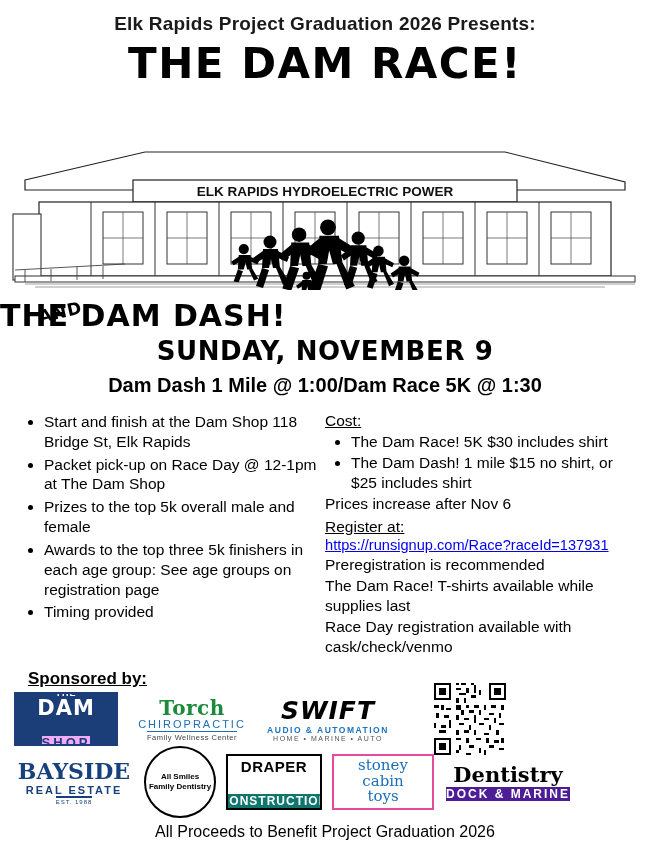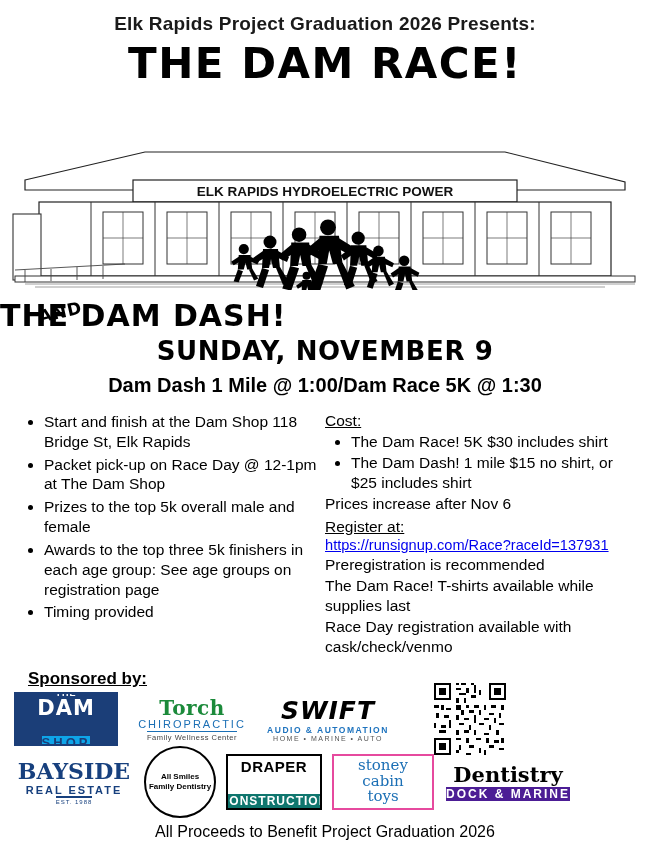--- a/index.html
+++ b/index.html
@@ -173,21 +173,21 @@
     background: #1b3e78;
     color: #fff;
     flex-direction: column;
     display: flex;
     justify-content: center;
     line-height: 1.0;
     border: 2px solid #1b3e78;
   }
   .lg-damshop .t1 { font-size: 9px; font-weight: bold; letter-spacing:1px;}
   .lg-damshop .t2 { font-size: 21px; font-weight: bold; letter-spacing: 1px; font-family:"DejaVu Sans", sans-serif;}
-  .lg-damshop .t3 { font-size: 13px; font-weight: bold; letter-spacing: 3px; background:#0ea5e9; color:#1b3e78; margin-top:17px;}
+  .lg-damshop .t3 { font-size: 13px; font-weight: bold; letter-spacing: 3px; background:#f0abfc; color:#1b3e78; margin-top:17px;}
 
   
   .lg-torch {
     width: 128px; height: 54px; flex-direction: column; display:flex; justify-content:center;
   }
   .lg-torch .t1 { font-size: 20px; font-weight: bold; color:#1b8a3a; font-family:"DejaVu Serif", serif; letter-spacing:0.5px;}
   .lg-torch .t2 { font-size: 11px; color:#1b6fb5; letter-spacing: 2px; margin-top:-2px;}
   .lg-torch .t3 { font-size: 7.5px; color:#444; letter-spacing: 0.5px; border-top:1px solid #1b6fb5; margin-top:1px; padding-top:1px;}
 
   

